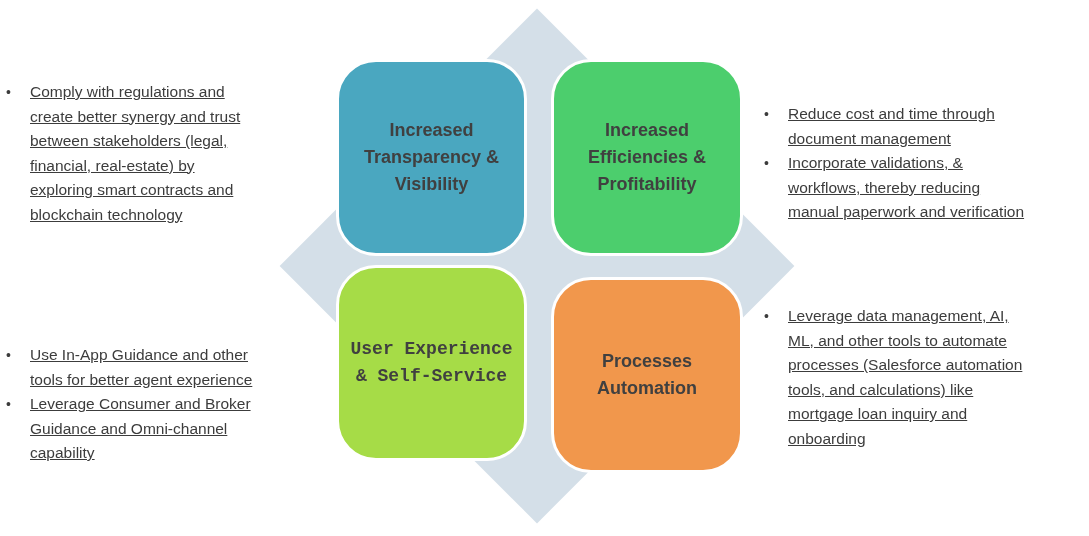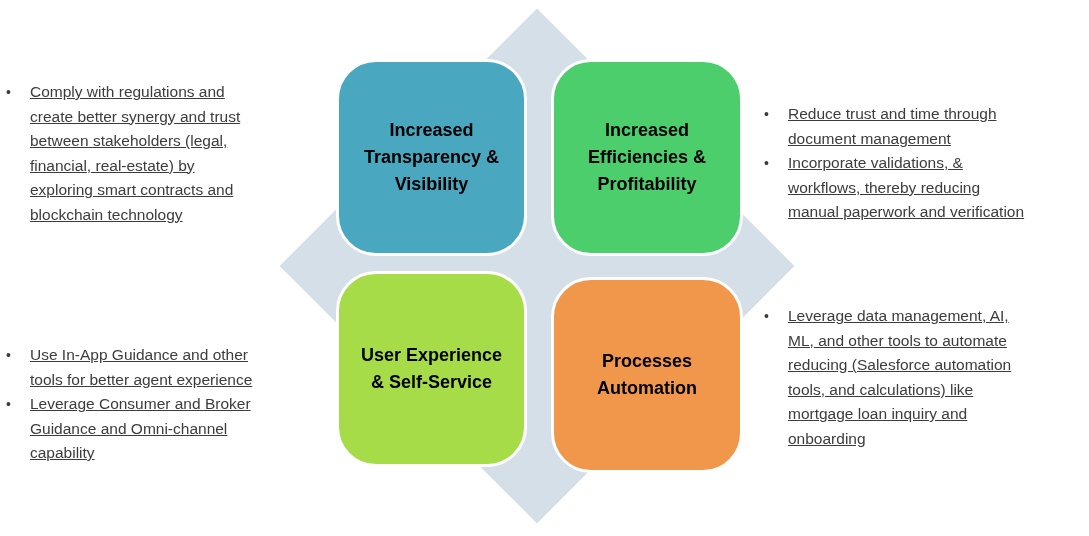--- a/index.html
+++ b/index.html
@@ -25,24 +25,24 @@
     box-sizing: border-box;
     border: 3px solid #ffffff;
     border-radius: 40px;
     display: flex;
     align-items: center;
     justify-content: center;
     text-align: center;
   }
   .box-tl { left: 336px; top: 59px;  width: 191px; height: 197px; }
   .box-tr { left: 551px; top: 59px;  width: 192px; height: 197px; }
-  .box-bl { left: 336px; top: 271px; width: 191px; height: 196px; }
+  .box-bl { left: 336px; top: 265px; width: 191px; height: 196px; font-family: Liberation Mono, monospace; }
   .box-br { left: 551px; top: 277px; width: 192px; height: 196px; }
   .box-title {
-    color: #000000;
+    color: #404040;
     font-weight: bold;
     font-size: 18px;
     line-height: 27px;
     white-space: pre-line;
     padding: 0 6px;
   }
   .notes {
     position: absolute;
     color: #3c3c3c;
     font-size: 15.5px;
@@ -115,36 +115,36 @@
       <span class="bullet">•</span>
       <span class="bullet-text">Leverage Consumer and Broker
 Guidance and Omni-channel
 capability</span>
     </div>
   </div>
 
   <div class="notes notes-right-top">
     <div class="bullet-item">
       <span class="bullet">•</span>
-      <span class="bullet-text">Reduce trust and time through
+      <span class="bullet-text">Reduce cost and time through
 document management</span>
     </div>
     <div class="bullet-item">
       <span class="bullet">•</span>
       <span class="bullet-text">Incorporate validations, &amp;
 workflows, thereby reducing
 manual paperwork and verification</span>
     </div>
   </div>
 
   <div class="notes notes-right-bottom">
     <div class="bullet-item">
       <span class="bullet">•</span>
       <span class="bullet-text">Leverage data management, AI,
 ML, and other tools to automate
-reducing (Salesforce automation
+processes (Salesforce automation
 tools, and calculations) like
 mortgage loan inquiry and
 onboarding</span>
     </div>
   </div>
 
 </div>
 
 </body></html>

